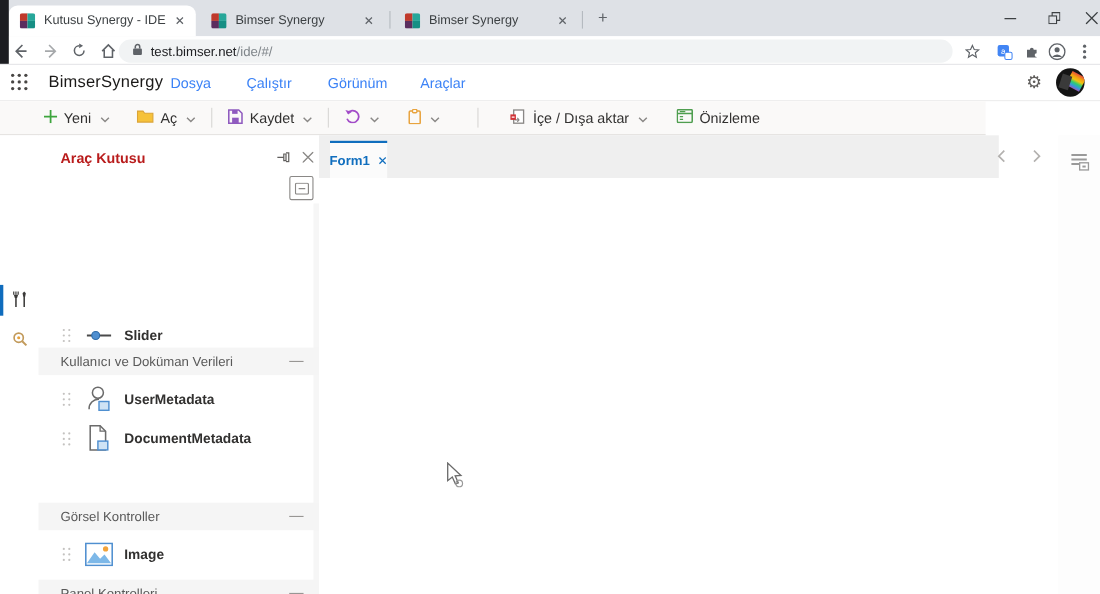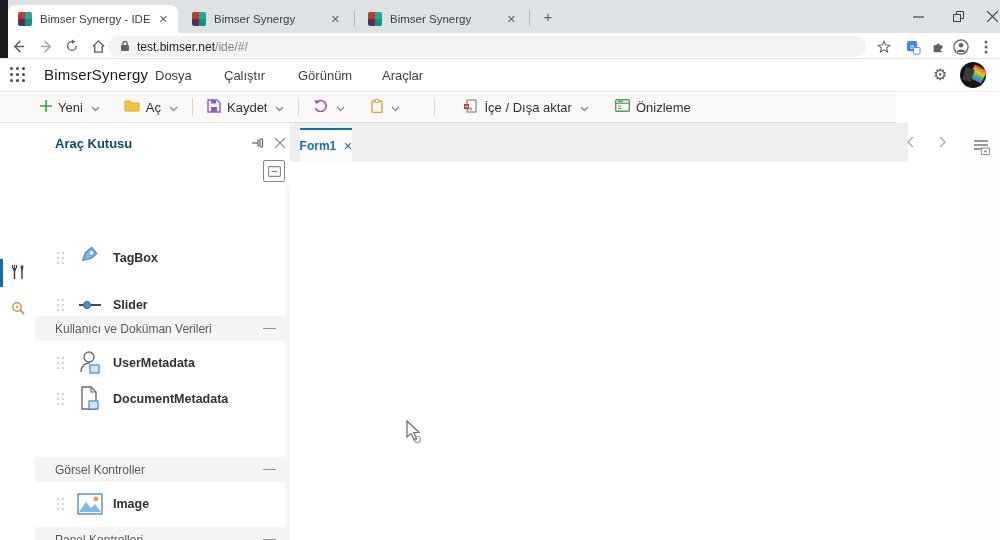--- a/index.html
+++ b/index.html
@@ -28,41 +28,41 @@
   .omnibox { position:absolute; left:108px; top:3px; width:758px; height:21px; background:#f1f3f4; border-radius:11px; display:flex; align-items:center; padding:0 12px; }
   .url { font-size:12px; color:#202124; margin-left:7px; }
   .url .path { color:#80868b; }
   .addric { position:absolute; top:4px; width:20px; height:20px; display:flex; align-items:center; justify-content:center; }
 
   
   .appheader { left:0; top:59px; width:1000px; height:33px; background:#fff; border-bottom:1px solid #ededed; }
   .waffle { position:absolute; left:10px; top:8px; width:16px; height:16px; }
   .waffle i { position:absolute; width:3px; height:3px; background:#484644; border-radius:50%; }
   .brand { position:absolute; left:44px; top:7px; font-size:15px; font-weight:normal; color:#1b1a19; letter-spacing:.2px; }
-  .menuitem { position:absolute; top:9px; font-size:13px; color:#404040; }
+  .menuitem { position:absolute; top:9px; font-size:13px; color:#3b82f6; }
   .gear { position:absolute; left:933px; top:6px; font-size:16px; color:#605e5c; }
   .avatar { position:absolute; left:960px; top:3px; width:26px; height:26px; border-radius:50%; background:#141414; overflow:hidden; }
   .avatar::after { content:""; position:absolute; left:11px; top:5px; width:14px; height:14px;
     background:linear-gradient(180deg,#e74c3c 0%,#f39c12 22%,#f1c40f 42%,#2ecc71 62%,#3498db 82%,#9b59b6 100%);
     transform:rotate(28deg); }
   .avatar::before { content:""; position:absolute; left:4px; top:6px; width:9px; height:13px; background:#3a3a3a; transform:rotate(18deg); z-index:1; }
 
   
   .apptoolbar { left:0; top:92px; width:896px; height:31px; background:#faf9f8; border-bottom:1px solid #e1dfdd; display:flex; align-items:center; }
   .tbbtn { display:flex; align-items:center; gap:6px; padding:0 8px; height:24px; font-size:13px; color:#323130; }
   .tbsep { width:1px; height:18px; background:#d8d6d4; margin:0 6px; }
   .chev { margin-left:2px; }
 
   
   .rail { left:0; top:123px; width:35px; height:417px; background:#fff; }
   .rail-indicator { left:0; top:136px; width:3px; height:28px; background:#0f6cbd; }
   .railic { position:absolute; left:9px; width:18px; height:18px; display:flex; align-items:center; justify-content:center; }
 
   .toolbox { left:35px; top:123px; width:255px; height:417px; background:#fff; }
-  .tbx-title { position:absolute; left:20px; top:13px; font-size:13px; font-weight:bold; color:#0c4a6e; }
+  .tbx-title { position:absolute; left:20px; top:13px; font-size:13px; font-weight:bold; color:#b91c1c; }
   .tbx-hdric { position:absolute; top:12px; width:16px; height:16px; display:flex; align-items:center; justify-content:center; color:#605e5c; }
   .searchbox { position:absolute; left:8px; top:36px; width:215px; height:24px; border:1px solid #d2d0ce; background:#fff; display:flex; align-items:center; padding:0 6px 0 8px; }
   .searchbox input { border:0; outline:0; flex:1; font-size:12.5px; color:#323130; font-family:"Liberation Sans",sans-serif; background:transparent; }
   .searchbox input::placeholder { color:#a19f9d; }
   .collapse-all { position:absolute; left:228px; top:37px; width:22px; height:22px; border:1px solid #8a8886; border-radius:2px; background:#fff; display:flex; align-items:center; justify-content:center; }
   .tbx-scrolltrack { position:absolute; right:0; top:62px; width:5px; height:355px; background:#f6f6f6; }
 
   .tbx-row { position:absolute; left:0; width:250px; height:36px; display:flex; align-items:center; }
   .grip { width:9px; height:13px; position:relative; margin-left:22px; flex:none; }
   .grip::before { content:""; position:absolute; left:0; top:0; width:2px; height:2px; background:#c4c2c0; border-radius:50%;
@@ -90,21 +90,21 @@
 <div class="screen">
 
   <div class="abs tabbar">
     <div class="btab active" style="left:8px; width:170px;">
       <span class="favicon">
           <i class="fv1"></i>
           <i class="fv2"></i>
           <i class="fv3"></i>
           <i class="fv4"></i>
         </span>
-      <span class="title">Bimser Synergy - IDE</span>
+      <span class="title">Kutusu Synergy - IDE</span>
       <span class="close">✕</span>
     </div>
     <div class="btab" style="left:182px; width:168px;">
       <span class="favicon">
           <i class="fv1"></i>
           <i class="fv2"></i>
           <i class="fv3"></i>
           <i class="fv4"></i>
         </span>
       <span class="title">Bimser Synergy</span>
@@ -348,32 +348,20 @@
           <path d="M3.5 5.5 H9.5" stroke="#8a8886" stroke-width="1.2"></path>
         </svg>
     </span>
 
     <span class="sliver">
       
     </span>
 
     <div class="tbx-scrolltrack"></div>
 
-    <div class="tbx-row" style="top:117px;">
-      <i class="grip"></i>
-      <span class="tbx-icon">
-        <svg width="24" height="24" viewBox="0 0 24 24">
-            <g transform="rotate(-40 12 12)">
-              <path d="M5 9 L12 5 L20 5 L20 13 L12 13 Z" transform="rotate(0)" fill="#7db8e8" stroke="#4f8fd0" stroke-width="1.3"></path>
-              <circle cx="16.5" cy="9" r="1.6" fill="#fff"></circle>
-            </g>
-          </svg>
-      </span>
-      <span class="tbx-label">TagBox</span>
-    </div>
     <div class="tbx-row" style="top:164px;">
       <i class="grip"></i>
       <span class="tbx-icon">
         <svg width="24" height="12" viewBox="0 0 24 12">
             <path d="M1 6 H23" stroke="#4a4a4a" stroke-width="2"></path>
             <circle cx="9" cy="6" r="3.6" fill="#4f8fd0" stroke="#2f6ca8" stroke-width="1"></circle>
           </svg>
       </span>
       <span class="tbx-label">Slider</span>
     </div>

